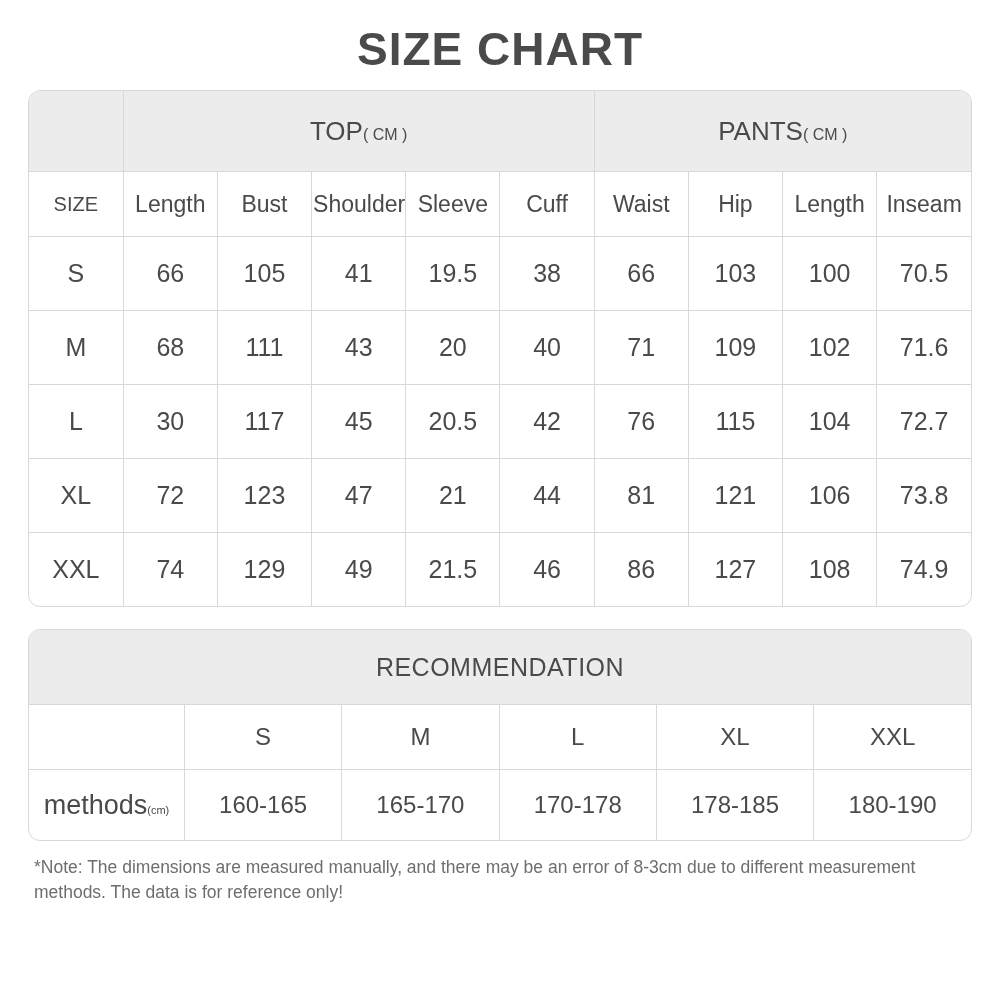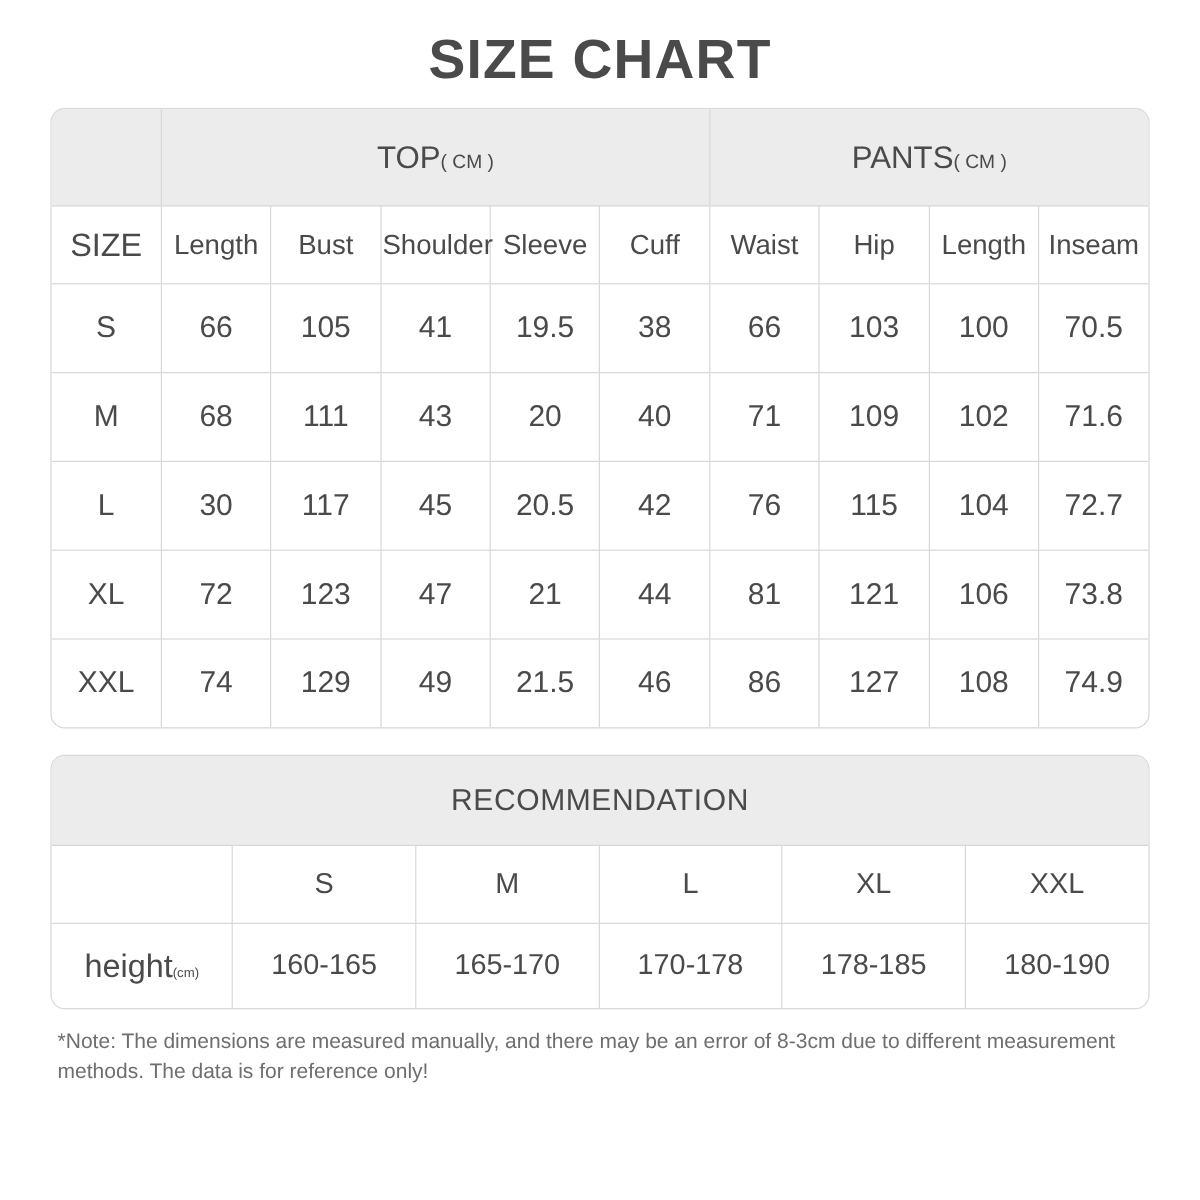--- a/index.html
+++ b/index.html
@@ -12,21 +12,21 @@
     background: #ffffff;
     font-family: "Liberation Sans", sans-serif;
     color: #4a4a4a;
     overflow: hidden;
   }
   .page {
     width: 1000px;
     height: 800px;
     position: relative;
     box-sizing: border-box;
-    padding: 0 42px;
+    padding: 0 28px;
   }
   .title {
     text-align: center;
     font-size: 46px;
     font-weight: bold;
     letter-spacing: 1px;
     color: #4a4a4a;
     padding-top: 22px;
     padding-bottom: 14px;
   }
@@ -55,21 +55,21 @@
     font-size: 26px;
   }
   .size-table .grp .unit {
     font-size: 16px;
   }
   .size-table .hdr td {
     height: 62px;
     font-size: 23px;
   }
   .size-table .hdr td.sizecol {
-    font-size: 27px;
+    font-size: 20px;
   }
   .size-table tbody td {
     height: 71px;
     font-size: 25px;
   }
   .size-table td.corner {
     background: #ececec;
     border-left: none;
     border-top: none;
   }
@@ -236,21 +236,21 @@
         </tr>
         <tr class="rec-head">
           <td></td>
           <td>S</td>
           <td>M</td>
           <td>L</td>
           <td>XL</td>
           <td>XXL</td>
         </tr>
         <tr>
-          <td class="rowlabel"><span>height</span><span class="u">(cm)</span></td>
+          <td class="rowlabel"><span>methods</span><span class="u">(cm)</span></td>
           <td>160-165</td>
           <td>165-170</td>
           <td>170-178</td>
           <td>178-185</td>
           <td>180-190</td>
         </tr>
       </tbody>
     </table>
   </div>
 

